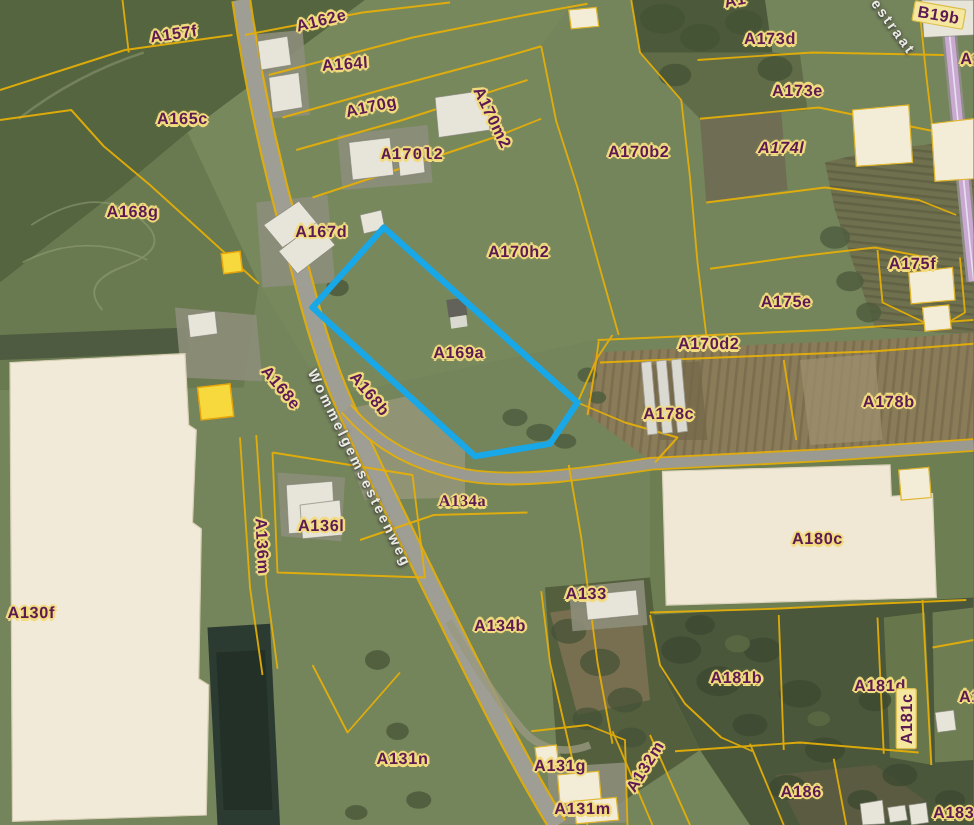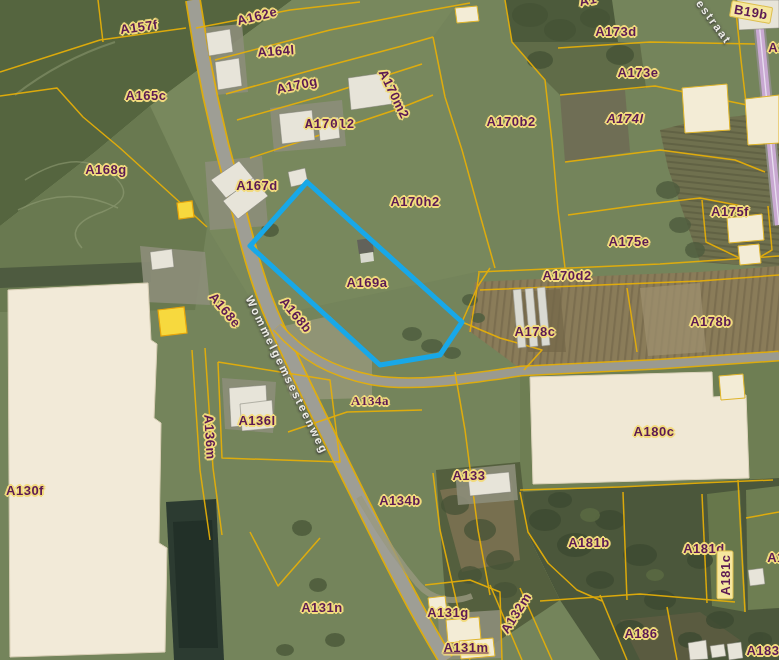--- a/index.html
+++ b/index.html
@@ -274,19 +274,19 @@
       <span class="plabel" style="left: 469px; top: 463px; transform: translate(-50%, -50%) rotate(0deg); margin-top: 12px;">A133</span>
       <span class="plabel" style="left: 400px; top: 500px; transform: translate(-50%, -50%) rotate(0deg);">A134b</span>
       <span class="plabel" style="left: 654px; top: 431px; transform: translate(-50%, -50%) rotate(0deg);">A180c</span>
       <span class="plabel" style="left: 589px; top: 542px; transform: translate(-50%, -50%) rotate(0deg);">A181b</span>
       <span class="plabel" style="left: 704px; top: 548px; transform: translate(-50%, -50%) rotate(0deg);">A181d</span>
       <span class="plabel boxed" style="left: 725px; top: 575px; transform: translate(-50%, -50%) rotate(-90deg);">A181c</span>
       <span class="plabel" style="left: 641px; top: 633px; transform: translate(-50%, -50%) rotate(0deg);">A186</span>
       <span class="plabel" style="left: 763px; top: 650px; transform: translate(-50%, -50%) rotate(0deg);">A183</span>
       <span class="plabel" style="left: 322px; top: 607px; transform: translate(-50%, -50%) rotate(0deg); text-align: center;">A131n</span>
       <span class="plabel" style="left: 448px; top: 612px; transform: translate(-50%, -50%) rotate(0deg);">A131g</span>
-      <span class="plabel" style="left: 466px; top: 647px; transform: translate(-50%, -50%) rotate(0deg); text-decoration: underline;">A131m</span>
+      <span class="plabel" style="left: 466px; top: 647px; transform: translate(-50%, -50%) rotate(0deg);">A131m</span>
       <span class="plabel" style="left: 516px; top: 613px; transform: translate(-50%, -50%) rotate(-58deg);">A132m</span>
       <span class="plabel" style="left: 588px; top: 0px; transform: translate(-50%, -50%) rotate(-12deg);">A1</span>
       <span class="plabel" style="left: 777px; top: 47px; transform: translate(-50%, -50%) rotate(0deg);">A1</span>
       <span class="plabel" style="left: 776px; top: 557px; transform: translate(-50%, -50%) rotate(0deg);">A1</span>
     </div>
 </div>
 
 </body></html>

